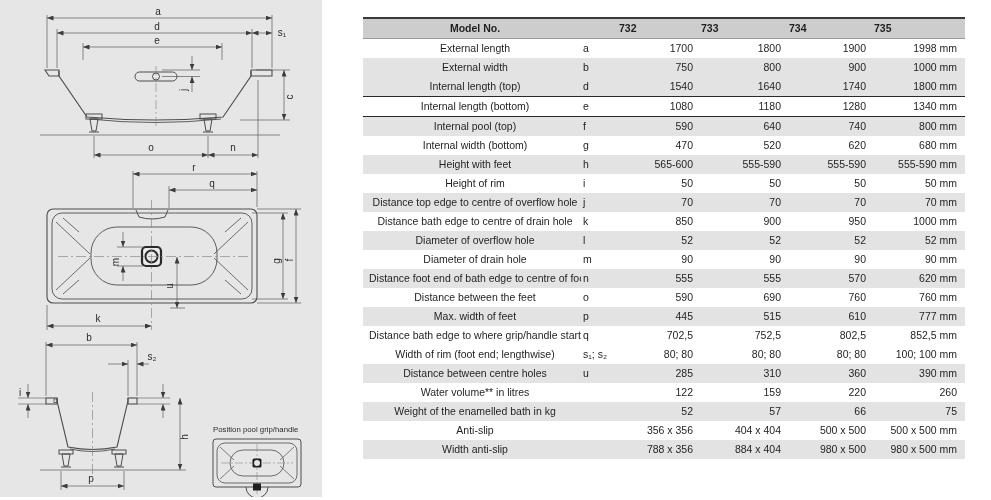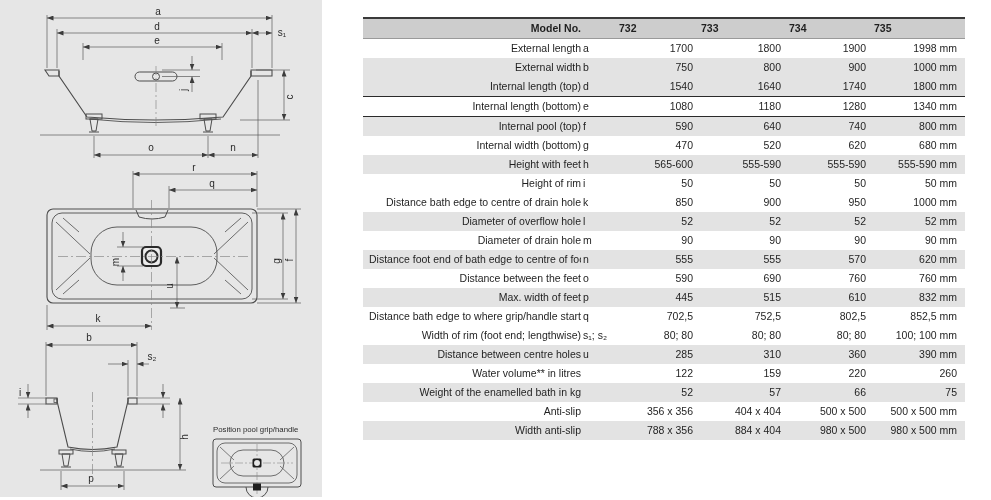--- a/index.html
+++ b/index.html
@@ -10,21 +10,21 @@
   #drawpanel{position:absolute;left:0;top:0;width:322px;height:497px;background:#e6e6e6;}
   #drawpanel svg{display:block;}
   .lbl{font-family:"Liberation Sans","DejaVu Sans",sans-serif;font-size:10px;fill:#2b2b2b;}
   .cap{font-family:"Liberation Sans","DejaVu Sans",sans-serif;font-size:7.8px;fill:#2b2b2b;}
 
   
   #specwrap{position:absolute;left:363px;top:17px;width:602px;}
   table{border-collapse:collapse;width:602px;table-layout:fixed;
         font-size:10.5px;line-height:19px;}
   td,th{height:19px;padding:0;white-space:nowrap;overflow:hidden;font-weight:normal;}
-  td:first-child,th:first-child{padding-left:6px;text-align:right;}
+  td:first-child,th:first-child{padding-left:6px;text-align:center;}
   .sym{text-align:left;padding-left:2px;}
   .val{text-align:right;padding-right:8px;}
   thead th{background:#cdcdcd;font-weight:bold;border-top:2px solid #3a3a3a;border-bottom:1px solid #9a9a9a;}
   thead th.val{padding-right:8px;text-align:left;}
   tr.gray td{background:#e3e3e3;}
   tr.white td{background:#ffffff;}
   tr.bold-row td{font-weight:normal;border-top:1.5px solid #2a2a2a;border-bottom:1.5px solid #2a2a2a;}
 </style>
 </head>
 <body>
@@ -348,20 +348,28 @@
             <td class="val">555-590 mm</td>
           </tr>
           <tr class="white">
             <td>Height of rim</td>
             <td class="sym">i</td>
             <td class="val">50</td>
             <td class="val">50</td>
             <td class="val">50</td>
             <td class="val">50 mm</td>
           </tr>
+          <tr class="gray">
+            <td>Distance top edge to centre of overflow hole</td>
+            <td class="sym">j</td>
+            <td class="val">70</td>
+            <td class="val">70</td>
+            <td class="val">70</td>
+            <td class="val">70 mm</td>
+          </tr>
           <tr class="white">
             <td>Distance bath edge to centre of drain hole</td>
             <td class="sym">k</td>
             <td class="val">850</td>
             <td class="val">900</td>
             <td class="val">950</td>
             <td class="val">1000 mm</td>
           </tr>
           <tr class="gray">
             <td>Diameter of overflow hole</td>
@@ -394,21 +402,21 @@
             <td class="val">690</td>
             <td class="val">760</td>
             <td class="val">760 mm</td>
           </tr>
           <tr class="gray">
             <td>Max. width of feet</td>
             <td class="sym">p</td>
             <td class="val">445</td>
             <td class="val">515</td>
             <td class="val">610</td>
-            <td class="val">832 mm</td>
+            <td class="val">777 mm</td>
           </tr>
           <tr class="white">
             <td>Distance bath edge to where grip/handle starts</td>
             <td class="sym">q</td>
             <td class="val">702,5</td>
             <td class="val">752,5</td>
             <td class="val">802,5</td>
             <td class="val">852,5 mm</td>
           </tr>
           <tr class="white">

